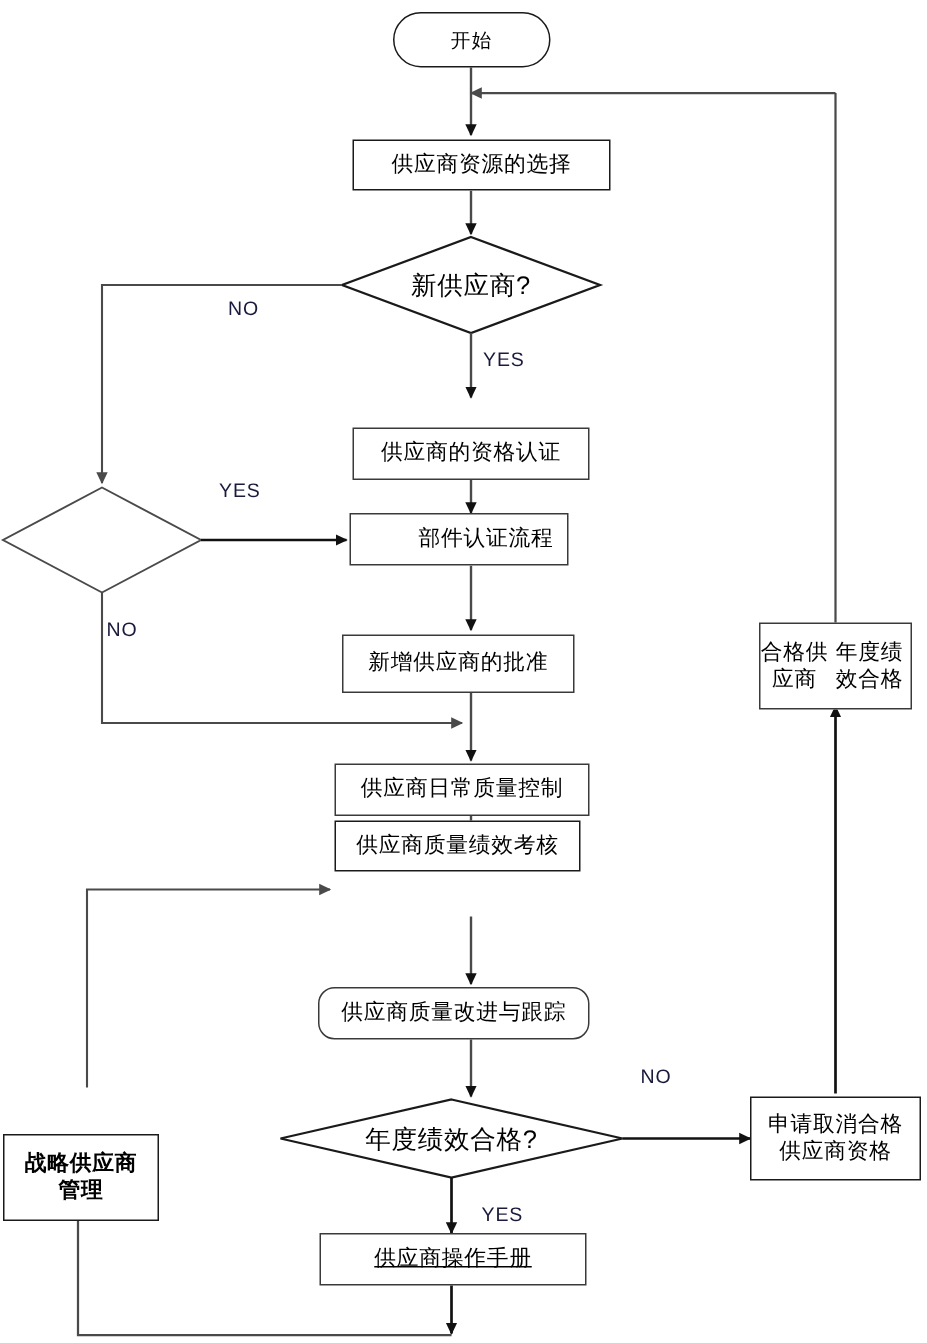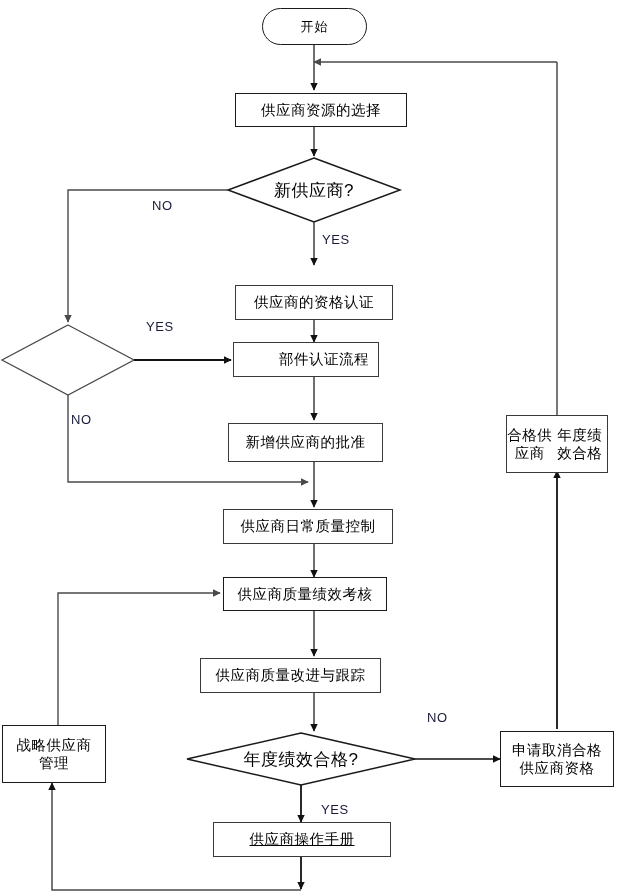--- a/index.html
+++ b/index.html
@@ -148,37 +148,37 @@
   </div>
 
   <div class="node proc thin" style="left:228px;top:423px;width:155px;height:39px;">
     <span>新增供应商的批准</span>
   </div>
 
   <div class="node proc thin" style="left:223px;top:509px;width:170px;height:35px;text-align:right;">
     <span>供应商日常质量控制</span>
   </div>
 
-  <div class="node proc" style="left:223px;top:577px;width:164px;height:34px;">
+  <div class="node proc" style="left:223px;top:547px;width:164px;height:34px;">
     <span>供应商质量绩效考核</span>
   </div>
 
-  <div class="node proc thin" style="left:200px;top:658px;width:181px;height:35px;">
+  <div class="node proc thin" style="left:212px;top:658px;width:181px;height:35px;border-radius:11px;">
     <span>供应商质量改进与跟踪</span>
   </div>
 
   <div class="diamond-label" style="left:231px;top:745px;width:140px;height:28px;">
     <span>年度绩效合格?</span>
   </div>
 
   <div class="node proc thin" style="left:213px;top:822px;width:178px;height:35px;text-decoration:underline;">
     <span>供应商操作手册</span>
   </div>
 
-  <div class="node proc" style="left:2px;top:725px;width:104px;height:58px;flex-direction:column;">
+  <div class="node proc" style="left:2px;top:756px;width:104px;height:58px;flex-direction:column;font-weight:bold;">
     <span>战略供应商</span>
     <span>管理</span>
   </div>
 
   <div class="node proc thin" style="left:506px;top:415px;width:102px;height:58px;flex-direction:row;">
     <span>合格供应商</span>
     <span>年度绩效合格</span>
   </div>
 
   <div class="node proc" style="left:500px;top:731px;width:114px;height:56px;flex-direction:column;">

